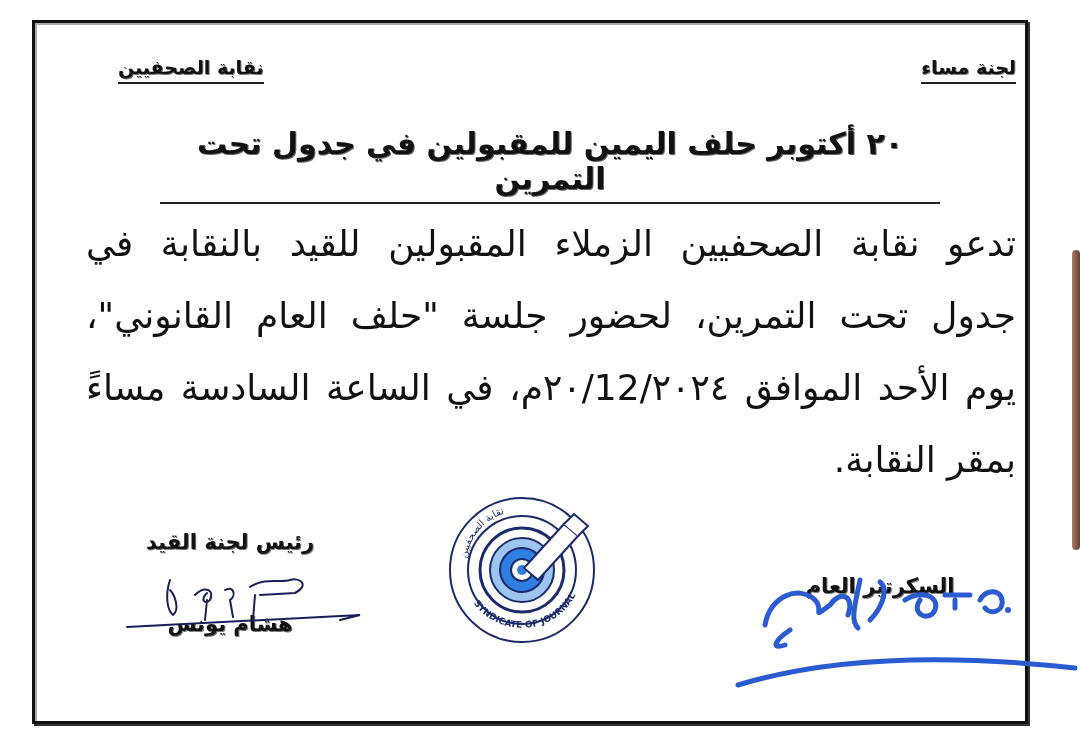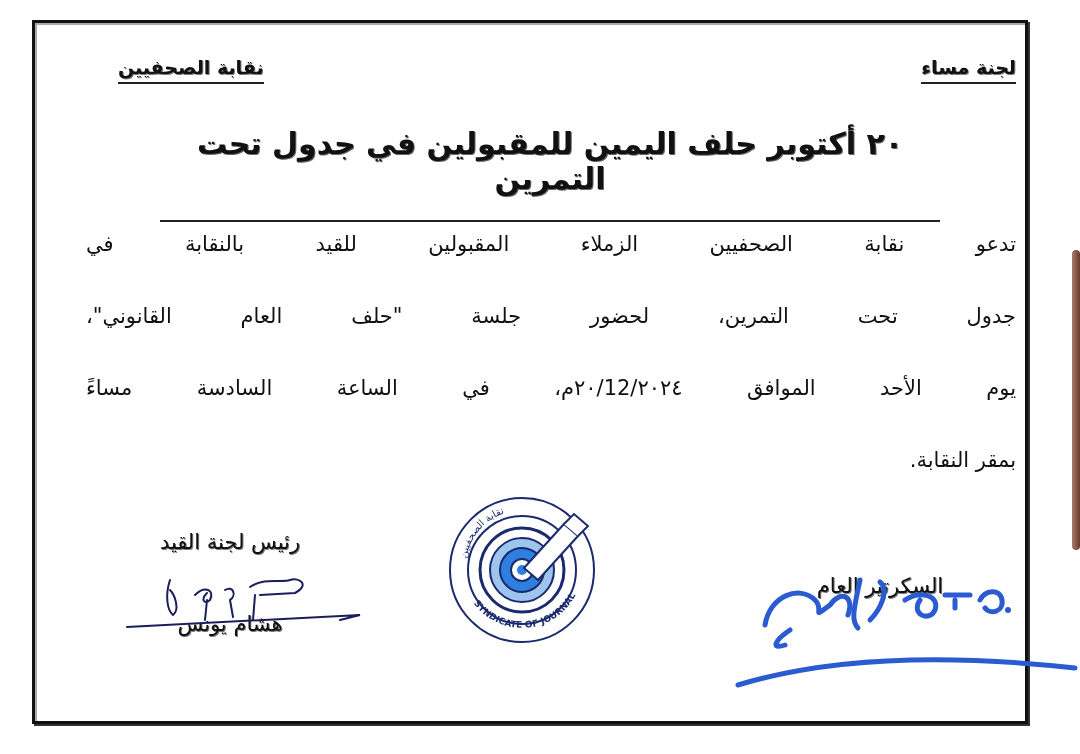--- a/index.html
+++ b/index.html
@@ -23,33 +23,33 @@
     .hdr {
       position: absolute; top: 56px; font-weight: bold; font-size: 19px;
       direction: rtl; border-bottom: 2px solid #222; padding-bottom: 4px;
       text-shadow: 1px 1px 0 #777;
     }
     .hdr.right { right: 64px; }
     .hdr.left { left: 118px; }
     .title {
       position: absolute; top: 126px; left: 160px; width: 780px;
       text-align: center; direction: rtl; font-weight: bold; font-size: 30px;
-      border-bottom: 2px solid #222; padding-bottom: 24px;
+      border-bottom: 2px solid #222; padding-bottom: 6px;
       text-shadow: 1px 1px 0 #666;
     }
     .body-text {
       position: absolute; top: 208px; right: 64px; width: 930px;
       direction: rtl; text-align: justify; text-align-last: right;
-      font-size: 21px; line-height: 72px; color: #111;
+      font-size: 36px; line-height: 72px; color: #111;
     }
     .body-text .line { display: block; text-align: justify; text-align-last: justify; }
     .body-text .line.last { text-align-last: right; }
     .sig {
       position: absolute; direction: rtl; text-align: center;
-      font-weight: normal; font-size: 21px; text-shadow: 1px 1px 0 #777;
+      font-weight: bold; font-size: 21px; text-shadow: 1px 1px 0 #777;
     }
     .sig .name { display: block; margin-top: 58px; }
     .sig-left { left: 120px; top: 530px; width: 220px; }
     .sig-right { left: 760px; top: 528px; width: 240px; margin-top: 46px; }
     .seal {
       position: absolute; left: 446px; top: 494px; width: 152px; height: 152px;
     }
     .handwriting {
       position: absolute; pointer-events: none;
     }

